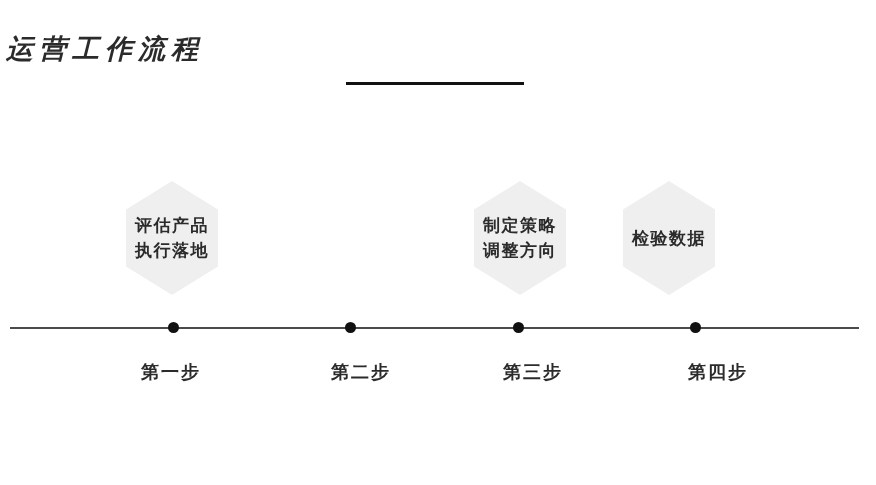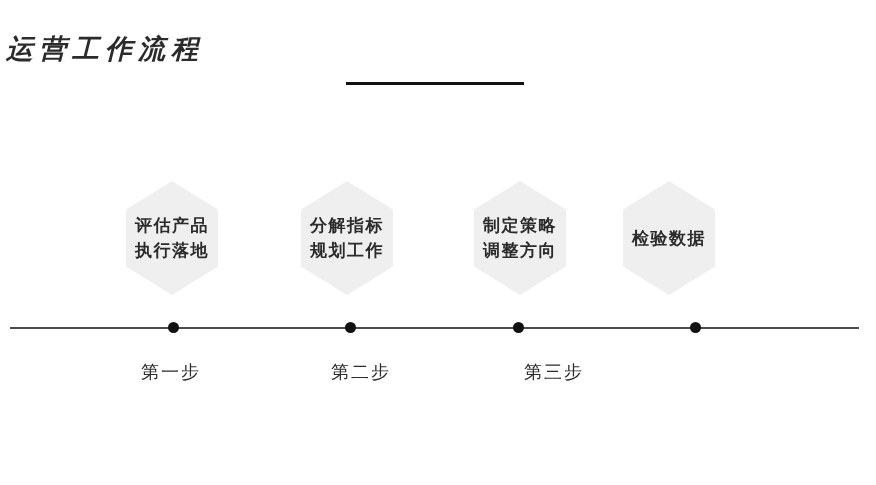--- a/index.html
+++ b/index.html
@@ -42,56 +42,53 @@
     background:var(--timeline,#4b4b4b);
   }
   .dot{
     position:absolute;top:322px;
     width:11px;height:11px;border-radius:50%;
     background:var(--dot,#0f0f0f);
   }
   .step-label{
     position:absolute;top:360px;width:120px;
     text-align:center;
-    font-size:18px;font-weight:normal;
+    font-size:18px;font-weight:bold;
     letter-spacing:2px;text-indent:2px;
     color:var(--text,#1e1e1e);
     white-space:nowrap;
   }
   .hex.p1{left:126px}.hex.p2{left:301px}.hex.p3{left:474px}.hex.p4{left:623px}
   .dot.p1{left:168px}.dot.p2{left:345px}.dot.p3{left:513px}.dot.p4{left:690px}
-  .step-label.p1{left:110px}.step-label.p2{left:300px}.step-label.p3{left:493px}.step-label.p4{left:657px}
+  .step-label.p1{left:110px}.step-label.p2{left:300px}.step-label.p3{left:472px}.step-label.p4{left:657px}
 </style>
 </head>
 <body>
 
 <div class="canvas">
 
   <div class="title">运营工作流程</div>
   <div class="title-underline"></div>
 
   <div class="hex p1">
     <div class="hex-line">评估产品</div>
     <div class="hex-line">执行落地</div>
-  </div>
-  <div class="hex p2">
-    <div class="hex-line">分解指标</div>
-    <div class="hex-line">规划工作</div>
   </div>
   <div class="hex p3">
     <div class="hex-line">制定策略</div>
     <div class="hex-line">调整方向</div>
   </div>
   <div class="hex p4">
     <div class="hex-line">检验数据</div>
   </div>
 
   <div class="timeline"></div>
   <div class="dot p1"></div>
   <div class="dot p2"></div>
   <div class="dot p3"></div>
   <div class="dot p4"></div>
 
   <div class="step-label p1">第一步</div>
   <div class="step-label p2">第二步</div>
   <div class="step-label p3">第三步</div>
+  <div class="step-label p4">第四步</div>
 
 </div>
 
 </body></html>

